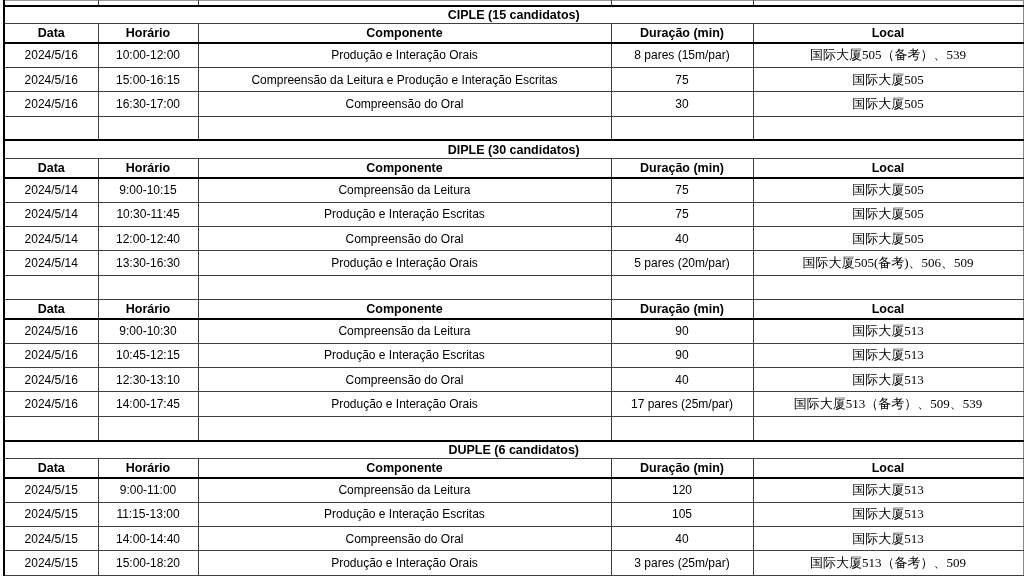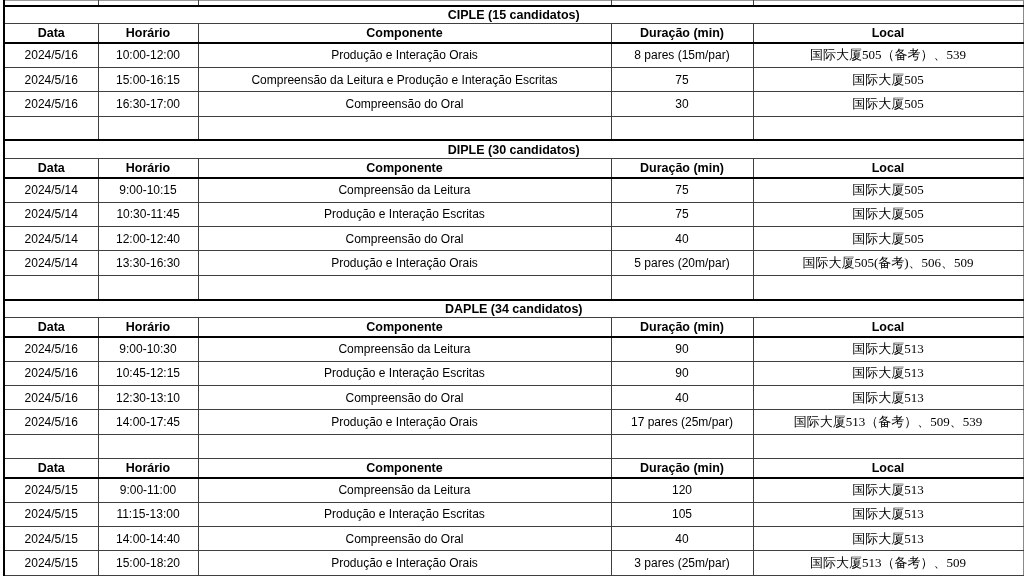--- a/index.html
+++ b/index.html
@@ -153,23 +153,20 @@
         <td class="col-duracao">5 pares (20m/par)</td>
         <td class="col-local">国际大厦505(备考)、506、509</td>
       </tr>
       <tr class="data-row">
         <td class="col-data"></td>
         <td class="col-horario"></td>
         <td class="col-componente"></td>
         <td class="col-duracao"></td>
         <td class="col-local"></td>
       </tr>
-      <tr class="title-row">
-        <td colspan="5">DAPLE (34 candidatos)</td>
-      </tr>
       <tr class="head-row">
         <th class="col-data">Data</th>
         <th class="col-horario">Horário</th>
         <th class="col-componente">Componente</th>
         <th class="col-duracao">Duração (min)</th>
         <th class="col-local">Local</th>
       </tr>
       <tr class="data-row">
         <td class="col-data">2024/5/16</td>
         <td class="col-horario">9:00-10:30</td>
@@ -198,20 +195,23 @@
         <td class="col-duracao">17 pares (25m/par)</td>
         <td class="col-local">国际大厦513（备考）、509、539</td>
       </tr>
       <tr class="data-row">
         <td class="col-data"></td>
         <td class="col-horario"></td>
         <td class="col-componente"></td>
         <td class="col-duracao"></td>
         <td class="col-local"></td>
       </tr>
+      <tr class="title-row">
+        <td colspan="5">DUPLE (6 candidatos)</td>
+      </tr>
       <tr class="head-row">
         <th class="col-data">Data</th>
         <th class="col-horario">Horário</th>
         <th class="col-componente">Componente</th>
         <th class="col-duracao">Duração (min)</th>
         <th class="col-local">Local</th>
       </tr>
       <tr class="data-row">
         <td class="col-data">2024/5/15</td>
         <td class="col-horario">9:00-11:00</td>

